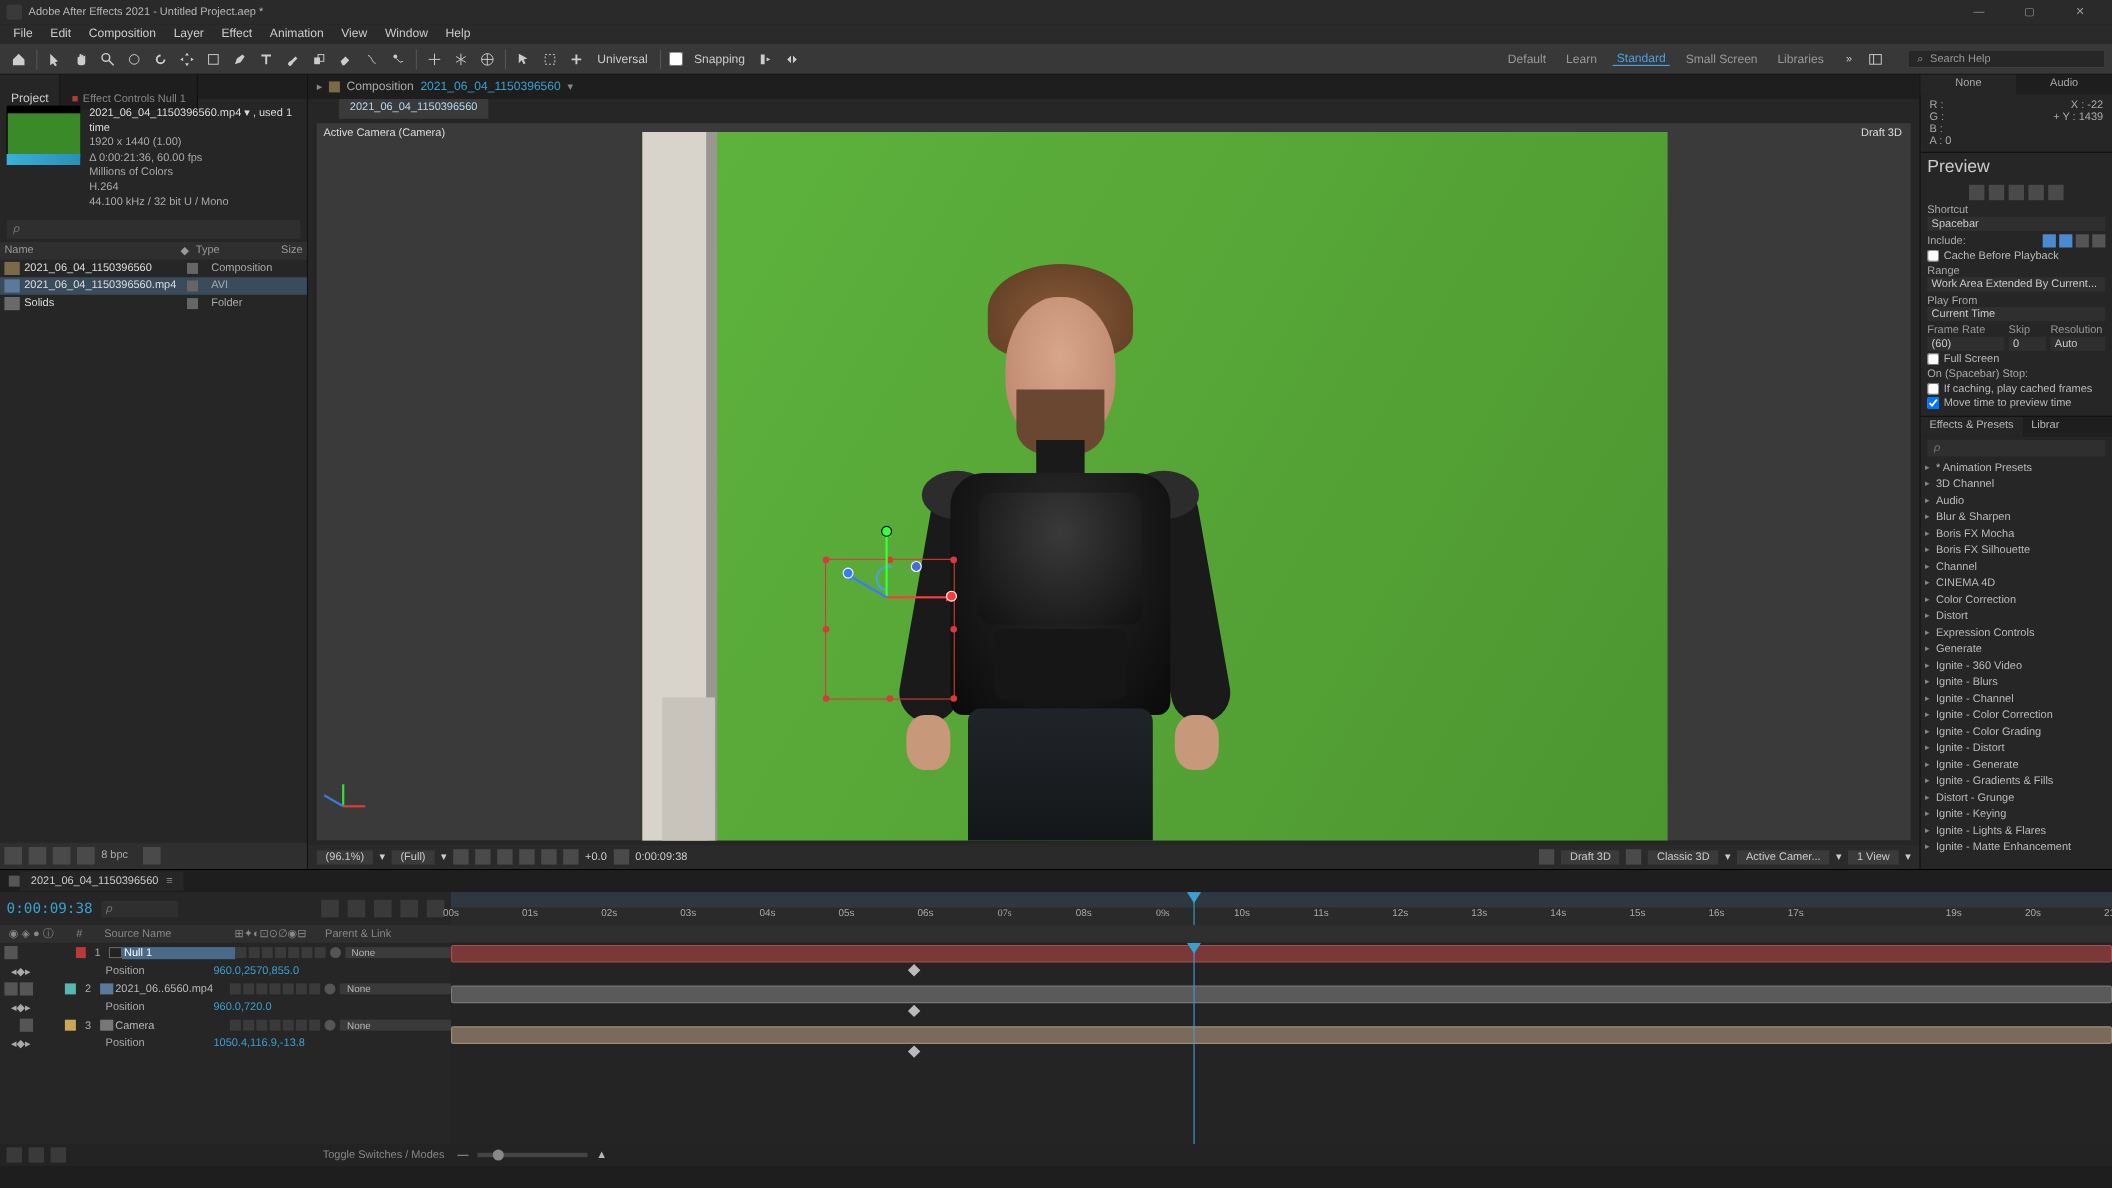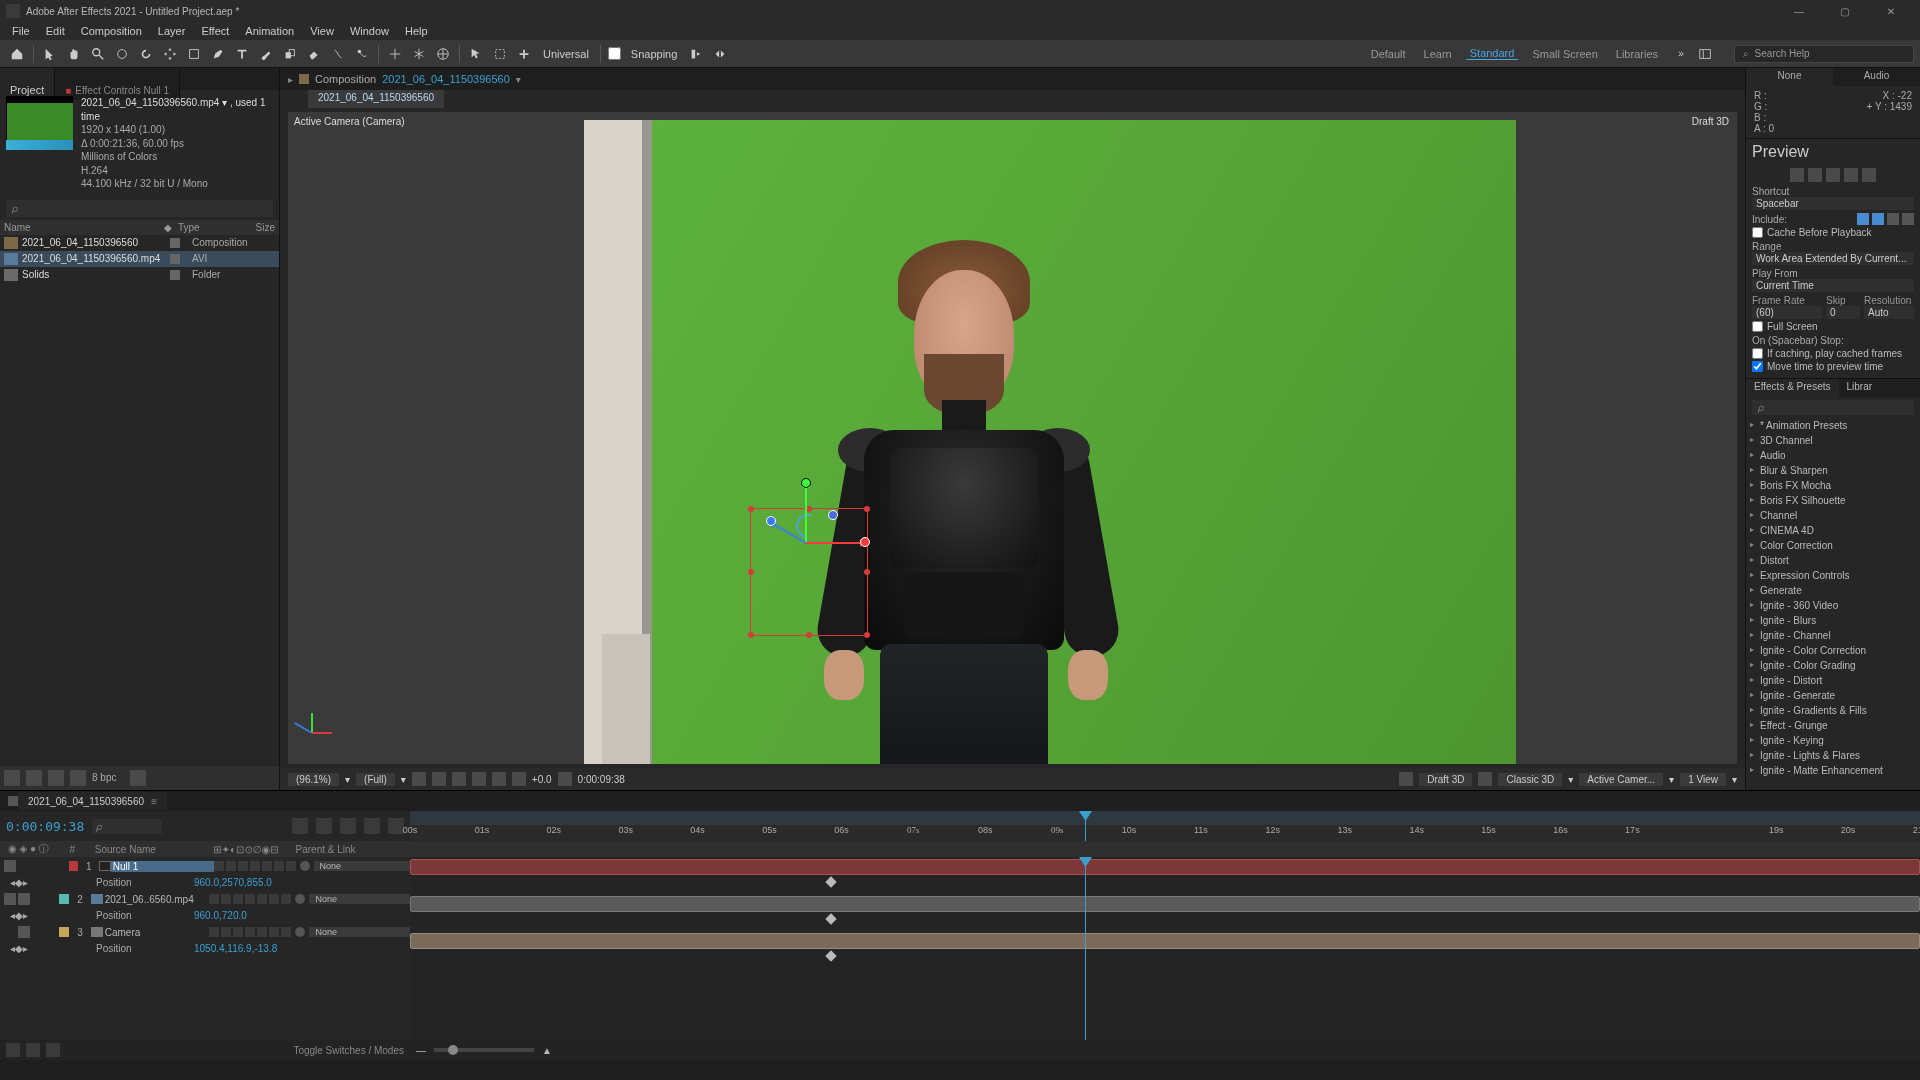--- a/index.html
+++ b/index.html
@@ -583,21 +583,21 @@
           <div class="effitem">Expression Controls</div>
           <div class="effitem">Generate</div>
           <div class="effitem">Ignite - 360 Video</div>
           <div class="effitem">Ignite - Blurs</div>
           <div class="effitem">Ignite - Channel</div>
           <div class="effitem">Ignite - Color Correction</div>
           <div class="effitem">Ignite - Color Grading</div>
           <div class="effitem">Ignite - Distort</div>
           <div class="effitem">Ignite - Generate</div>
           <div class="effitem">Ignite - Gradients &amp; Fills</div>
-          <div class="effitem">Effect - Grunge</div>
+          <div class="effitem">Distort - Grunge</div>
           <div class="effitem">Ignite - Keying</div>
           <div class="effitem">Ignite - Lights &amp; Flares</div>
           <div class="effitem">Ignite - Matte Enhancement</div>
         </div>
     </div>
   </div>
 </div>
 
 <div class="timeline">
   <div class="tltabs">

